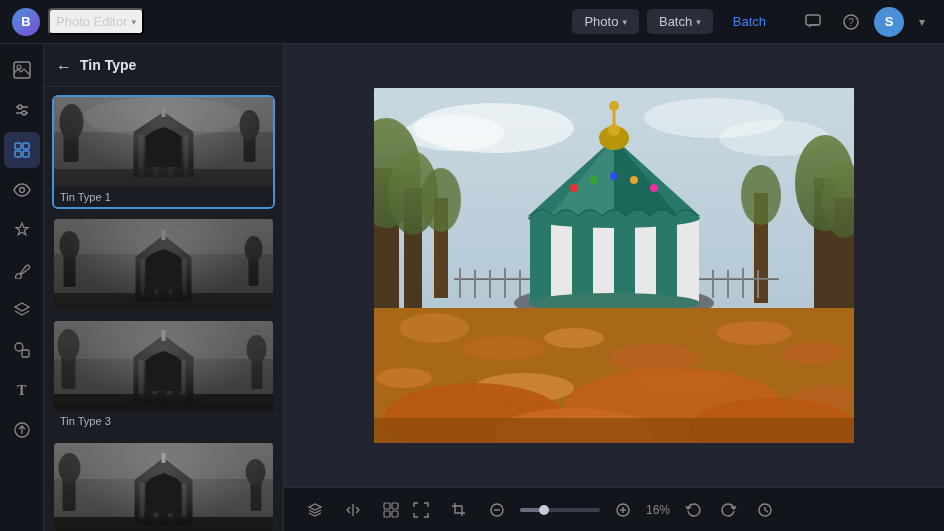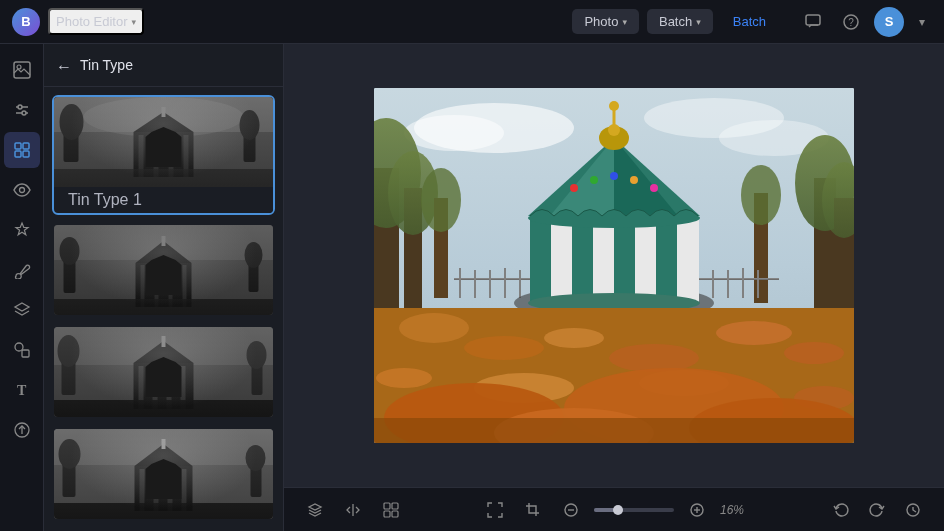--- a/index.html
+++ b/index.html
@@ -179,21 +179,21 @@
       background: transparent;
       border: none;
       color: #c8cad4;
       cursor: pointer;
       font-size: 16px;
       display: flex;
       align-items: center;
     }
     .filter-header-title {
       font-size: 14px;
-      font-weight: 400;
+      font-weight: 700;
       color: #e0e2ea;
     }
     .filter-list {
       flex: 1;
       overflow-y: auto;
       padding: 8px;
     }
     .filter-list::-webkit-scrollbar { width: 4px; }
     .filter-list::-webkit-scrollbar-track { background: transparent; }
     .filter-list::-webkit-scrollbar-thumb { background: #3a3d4a; border-radius: 2px; }
@@ -236,25 +236,24 @@
       position: absolute;
       bottom: 20px;
       left: 50%;
       transform: translateX(-50%);
       width: 60px;
       height: 50px;
       background: #1a1a1a;
       clip-path: polygon(20% 100%, 20% 40%, 30% 30%, 50% 20%, 70% 30%, 80% 40%, 80% 100%);
     }
     .filter-item-label {
-      font-size: 16px;
+      font-size: 11px;
       color: #b0b3bf;
       padding: 4px 6px;
       background: #1a1d24;
-      margin-left: 8px;
     }
 
     
     .canvas-area {
       flex: 1;
       display: flex;
       flex-direction: column;
       background: #22252f;
       position: relative;
     }
@@ -293,24 +292,22 @@
       background: linear-gradient(180deg, #ccd9e0 0%, #b8cdd8 60%, rgba(180,200,210,0) 100%);
     }
 
     
     .bottom-toolbar {
       height: 44px;
       background: #13151c;
       border-top: 1px solid #2a2d38;
       display: flex;
       align-items: center;
-      justify-content: space-between;
       padding: 0 16px;
       flex-shrink: 0;
-      font-style: italic;
     }
     .bottom-left {
       display: flex;
       align-items: center;
       gap: 8px;
     }
     .bottom-center {
       display: flex;
       align-items: center;
       gap: 8px;
@@ -555,20 +552,21 @@
               <polygon points="80,36 110,14 140,36" fill="#141414"></polygon>
               <rect x="108" y="9" width="4" height="11" fill="#909090"></rect>
               <rect x="85" y="39" width="5" height="43" fill="#383838"></rect>
               <rect x="99" y="39" width="5" height="43" fill="#383838"></rect>
               <rect x="113" y="39" width="5" height="43" fill="#383838"></rect>
               <rect x="127" y="39" width="5" height="43" fill="#383838"></rect>
               <rect x="0" y="73" width="220" height="17" fill="#181818" opacity="0.9"></rect>
             </svg>
           </div>
         </div>
+        <div class="filter-item-label">Tin Type 3</div>
       </div>
 
       <div class="filter-item">
         <div class="filter-thumb">
           <div class="filter-thumb-img" style="background: linear-gradient(135deg, #787878 0%, #484848 40%, #686868 70%, #585858 100%);">
             <svg width="100%" height="100%" viewBox="0 0 220 90" preserveAspectRatio="xMidYMid slice">
               <rect width="220" height="90" fill="#5a5a5a"></rect>
               <rect width="220" height="36" fill="#aaa" opacity="0.25"></rect>
               <rect x="9" y="27" width="13" height="41" fill="#252525" rx="2"></rect>
               <ellipse cx="16" cy="25" rx="11" ry="15" fill="#2d2d2d"></ellipse>

